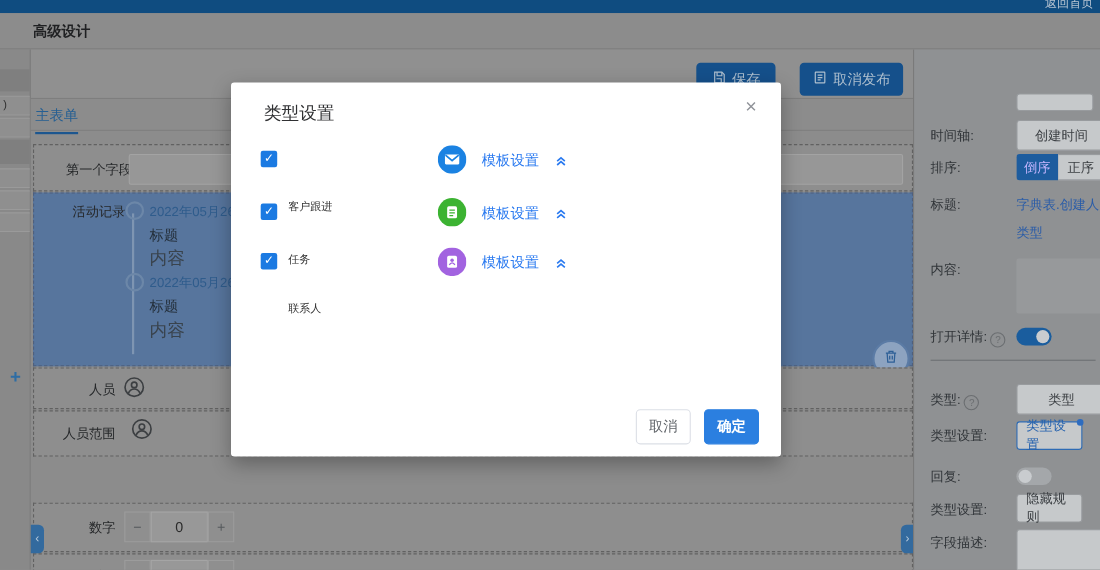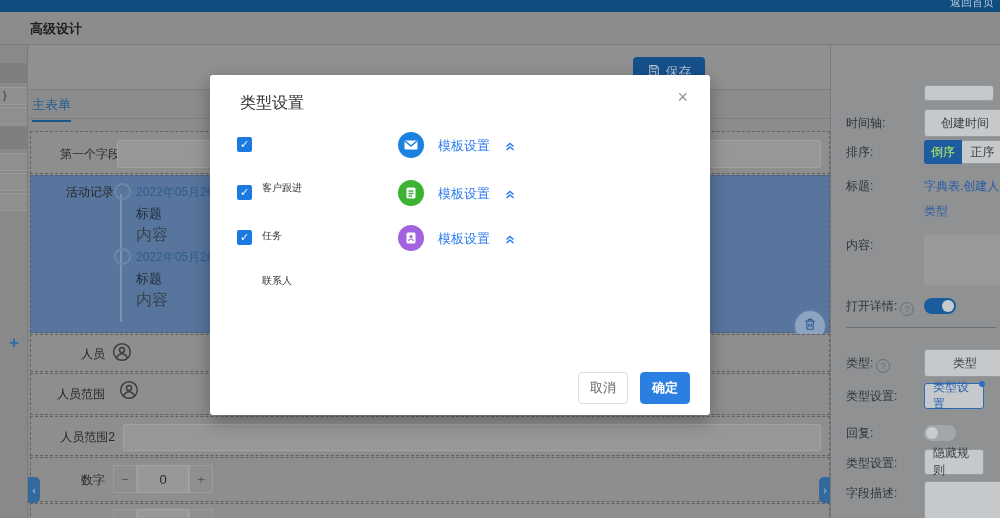--- a/index.html
+++ b/index.html
@@ -47,21 +47,21 @@
   
   #panel{left:830px;top:45px;width:170px;height:473px;background:#8f9193;border-left:1px solid #7a7a7a;overflow:hidden;}
   #panel .tabsrow{position:absolute;left:0;top:0;width:170px;height:36px;background:#97999b;border-bottom:1px solid #808284;}
   #panel .ptab{position:absolute;top:10px;font-size:13px;color:#2c2f31;}
   #panel .ptab.active{color:#1e5f9c;}
   #panel .ptab-underline{position:absolute;left:5px;top:31px;width:62px;height:3px;background:#1b5c9a;}
   .plabel{position:absolute;left:15px;font-size:12px;color:#303438;}
   .pinput{position:absolute;left:93px;background:#c6c9cb;border:1px solid #989b9e;border-radius:3px;
       font-size:12px;color:#3a3e42;display:flex;align-items:center;justify-content:center;}
   .seg{position:absolute;left:93px;height:24px;display:flex;font-size:12px;border-radius:3px;overflow:hidden;}
-  .seg .on{background:#1d5c9e;color:#bef264;width:38px;display:flex;align-items:center;justify-content:center;}
+  .seg .on{background:#1d5c9e;color:#c4b5fd;width:38px;display:flex;align-items:center;justify-content:center;}
   .seg .off{background:#c6c9cb;color:#3a3e42;width:42px;display:flex;align-items:center;justify-content:center;border:1px solid #989b9e;border-left:none;box-sizing:border-box;}
   .plink{font-size:12px;color:#2a5ca8;}
   .ptextarea{position:absolute;left:93px;background:#97999b;border-radius:2px;}
   .toggle{position:absolute;left:93px;width:32px;height:16px;border-radius:8px;}
   .toggle .knob{position:absolute;top:2px;width:12px;height:12px;border-radius:50%;background:#c9cccf;}
   .toggle.on{background:#1a5d9e;} .toggle.on .knob{right:2px;}
   .toggle.off{background:#a4a7aa;} .toggle.off .knob{left:2px;}
   .pbtn{position:absolute;left:93px;height:24px;background:#c6c9cb;border-radius:3px;font-size:12px;
       display:flex;align-items:center;justify-content:center;padding:0 8px;}
   .pbtn.blue{color:#2361ae;border:1px solid #2e6bb4;}
@@ -100,20 +100,29 @@
   <button class="btn-primary-dim" style="left:605px;top:12px;width:72px;">
     <span>
       <svg width="13" height="13" viewBox="0 0 24 24" fill="none" stroke="#aebfce" stroke-width="2">
         <path d="M5 3h12l4 4v14H5z"></path>
           <path d="M9 3v6h8V3"></path>
           <path d="M8 14h8v7"></path>
       </svg>
     </span>
     <span>保存</span>
   </button>
+  <button class="btn-primary-dim" style="left:699px;top:12px;width:94px;">
+    <span>
+      <svg width="13" height="13" viewBox="0 0 24 24" fill="none" stroke="#aebfce" stroke-width="2">
+        <rect x="4" y="3" width="16" height="18" rx="1"></rect>
+          <path d="M8 8h8M8 12h8M8 16h5"></path>
+      </svg>
+    </span>
+    <span>取消发布</span>
+  </button>
 </div>
 
 <div class="abs" id="leftbar">
   <div class="lb-band" style="top:18px;height:20px;"></div>
   <div class="lb-box" style="top:42px;">)</div>
   <div class="lb-box" style="top:62px;"></div>
   <div class="lb-band" style="top:82px;height:22px;"></div>
   <div class="lb-box" style="top:108px;"></div>
   <div class="lb-box" style="top:128px;"></div>
   <div class="lb-box" style="top:148px;"></div>
@@ -166,24 +175,20 @@
     <span class="flabel" style="left:14px;top:12px;width:60px;">人员范围</span>
     <span class="avatar" style="left:88px;top:6px;">
       <svg width="20" height="20" viewBox="0 0 24 24" fill="none" stroke="#3c3f42" stroke-width="1.8">
         <circle cx="12" cy="12" r="10"></circle>
           <circle cx="12" cy="9.5" r="3"></circle>
           <path d="M5.5 19c1.5-3.5 4-5 6.5-5s5 1.5 6.5 5"></path>
       </svg>
     </span>
   </div>
 
-  <div class="frow" style="top:326px;height:38px;">
-    <span class="flabel" style="left:14px;top:12px;width:70px;">人员范围2</span>
-    <div class="fin" style="left:92px;top:7px;width:696px;height:25px;"></div>
-  </div>
 
   <div class="frow" style="top:367px;height:43px;">
     <span class="flabel" style="left:14px;top:14px;width:60px;">数字</span>
     <div class="stp mm" style="left:82px;top:7px;">−</div>
     <div class="stp val" style="left:106px;top:7px;">0</div>
     <div class="stp mm" style="left:158px;top:7px;">+</div>
   </div>
 
   <div class="frow" style="top:413px;height:40px;">
     <span class="flabel" style="left:14px;top:12px;width:60px;">数字2</span>

